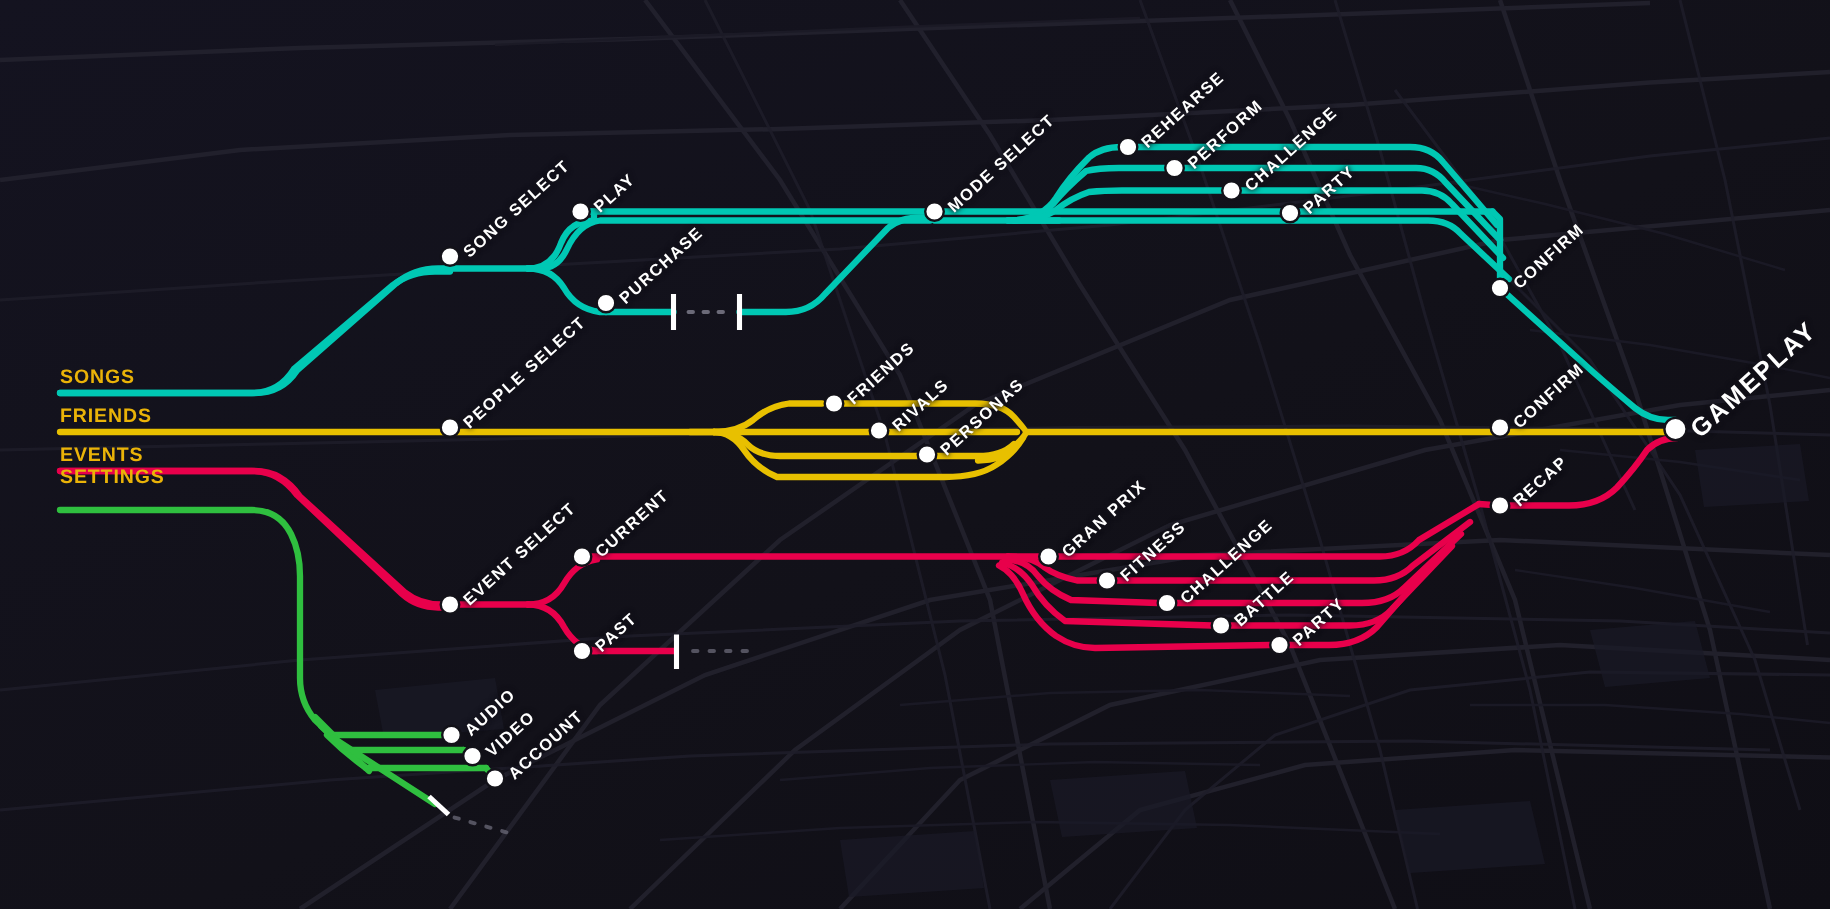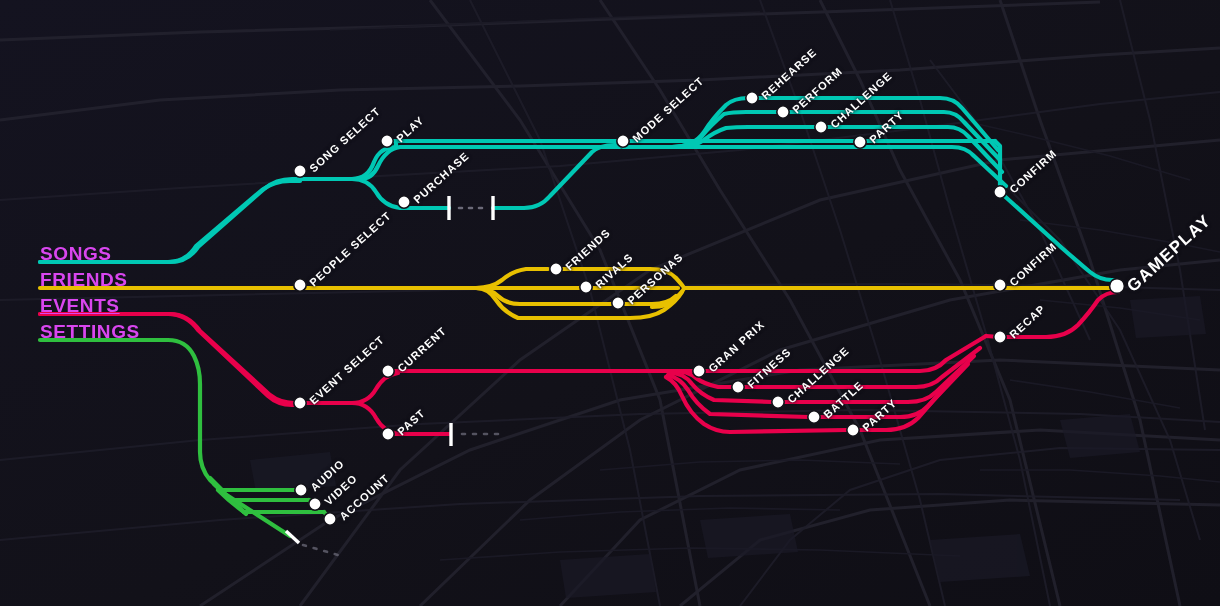--- a/index.html
+++ b/index.html
@@ -6,21 +6,21 @@
   html,body{margin:0;padding:0;background:#0f0e14;}
   body{
     width:1220px;height:606px;overflow:hidden;
     font-family:"Liberation Sans","DejaVu Sans",sans-serif;
     position:relative;
   }
   #stage{position:relative;width:1220px;height:606px;background:#131219;overflow:hidden;}
   #mapsvg,#linesvg{position:absolute;left:0;top:0;width:1220px;height:606px;}
   #mapsvg{opacity:1;}
   .legend-label{
-    position:absolute;color:#d946ef;font-weight:bold;font-size:19px;
+    position:absolute;color:#eab308;font-weight:bold;font-size:13px;
     letter-spacing:0.6px;white-space:nowrap;
   }
   .st-label{
     position:absolute;color:#ffffff;font-weight:bold;font-size:11px;
     letter-spacing:1.1px;white-space:nowrap;
     transform-origin:0 50%;
     transform:rotate(-42deg);
     text-shadow:0 0 4px #131219,0 0 3px #131219;
   }
   .st-label.big{font-size:17px;letter-spacing:1.4px;}
@@ -219,22 +219,22 @@
         <circle cx="301" cy="490" r="6.2" fill="#FFFFFF" stroke="#131219" stroke-width="1.6"></circle>
         <circle cx="315" cy="504" r="6.2" fill="#FFFFFF" stroke="#131219" stroke-width="1.6"></circle>
         <circle cx="330" cy="519" r="6.2" fill="#FFFFFF" stroke="#131219" stroke-width="1.6"></circle>
         <circle cx="1117" cy="286" r="7.4" fill="#FFFFFF" stroke="#131219" stroke-width="1.6"></circle>
       </g>
   </svg>
 
   <div id="legend-layer">
       <div class="legend-label" style="left: 40px; top: 243px;">SONGS</div>
       <div class="legend-label" style="left: 40px; top: 269px;">FRIENDS</div>
-      <div class="legend-label" style="left: 40px; top: 295px; text-decoration: underline;">EVENTS</div>
-      <div class="legend-label" style="left: 40px; top: 321px;">SETTINGS</div>
+      <div class="legend-label" style="left: 40px; top: 295px;">EVENTS</div>
+      <div class="legend-label" style="left: 40px; top: 310px;">SETTINGS</div>
     </div>
 
   <div id="label-layer">
       <div class="st-label" style="left: 311px; top: 164px;">SONG SELECT</div>
       <div class="st-label" style="left: 398px; top: 134px;">PLAY</div>
       <div class="st-label" style="left: 415px; top: 195px;">PURCHASE</div>
       <div class="st-label" style="left: 634px; top: 134px;">MODE SELECT</div>
       <div class="st-label" style="left: 763px; top: 91px;">REHEARSE</div>
       <div class="st-label" style="left: 794px; top: 105px;">PERFORM</div>
       <div class="st-label" style="left: 832px; top: 120px;">CHALLENGE</div>

